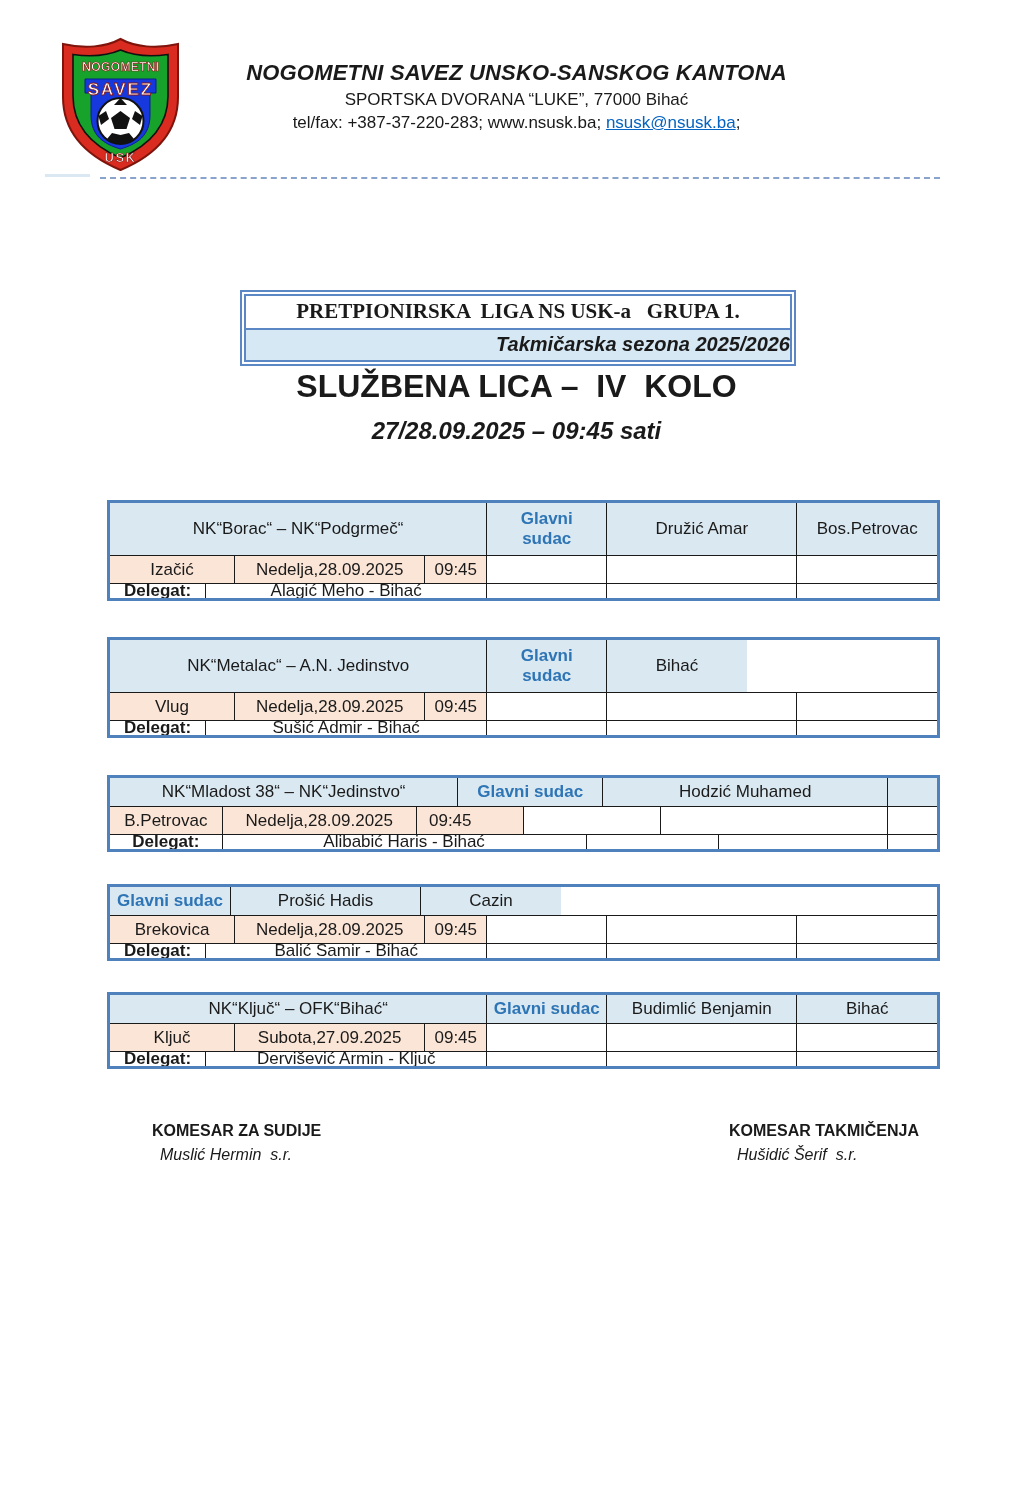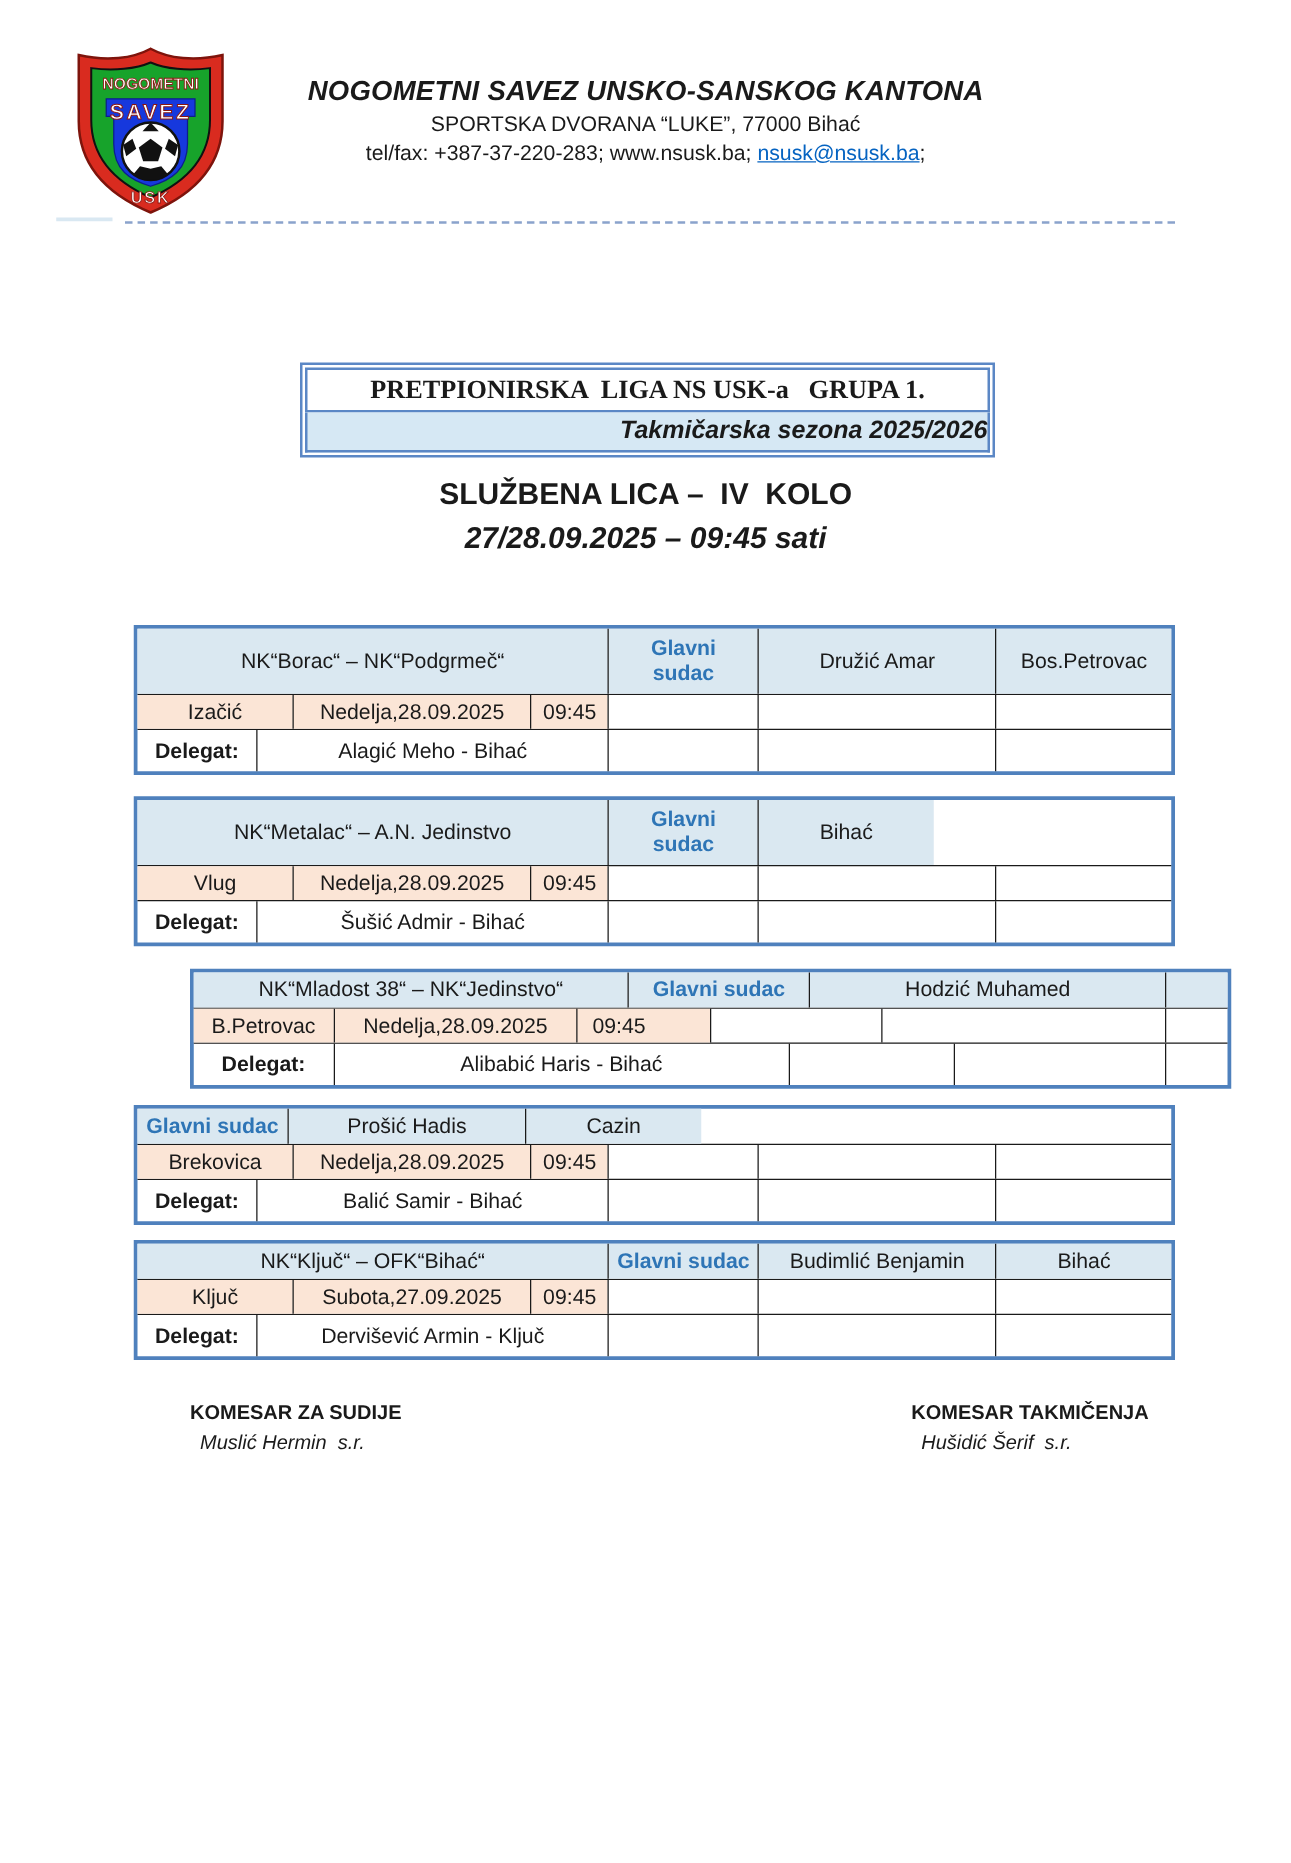--- a/index.html
+++ b/index.html
@@ -21,36 +21,36 @@
   .divider-faint { position:absolute; left:45px; width:45px; top:174px; height:3px; background:#d9e8f2; }
 
   
   .title-box { position:absolute; left:240px; top:290px; width:556px; border:2px solid #5B87C5; background:#fff; padding:2px; }
   .title-row1 { border:2px solid #5B87C5; background:#ffffff; text-align:center;
     font-family:"Liberation Serif", serif; font-weight:bold; font-size:21px; padding:3px 16px 4px; white-space:pre; }
   .title-row2 { border:2px solid #5B87C5; border-top:none; background:#D6E8F4; text-align:right;
     font-weight:bold; font-style:italic; font-size:20px; padding:3px 0 4px; }
 
   .subtitle { position:absolute; left:0; right:0; text-align:center; font-weight:bold; }
-  .subtitle-1 { top:382px; font-size:24px; white-space:pre; }
+  .subtitle-1 { top:368px; font-size:32px; white-space:pre; }
   .subtitle-2 { top:417px; font-size:24px; font-style:italic; }
 
   
   .rtable { position:absolute; left:107px; width:833px; border:3px solid #4F81BD; background:#fff; font-size:17px; }
   .trow { display:flex; width:100%; }
   .trow + .trow { border-top:1px solid #1a1a1a; }
   .tcell { display:flex; align-items:center; justify-content:center; text-align:center;
     overflow:hidden; white-space:nowrap; }
   .tcell + .tcell { border-left:1px solid #1a1a1a; }
   .hdr { background:#DAE8F1; }
   .peach { background:#FBE5D6; }
   .gs { color:#2E75B6; font-weight:bold; }
   .gs-wrap span { display:inline-block; width:58px; white-space:normal; line-height:1.2; text-align:center; }
   .delegat { font-weight:bold; }
-  .h52 { height:52px; } .h28 { height:28px; } .h25 { height:34px; }
+  .h52 { height:52px; } .h28 { height:28px; } .h25 { height:15px; }
 
   
   .sig { position:absolute; font-size:16px; }
   .sig-title { font-weight:bold; white-space:pre; }
   .sig-name { font-style:italic; margin-top:6px; margin-left:8px; white-space:pre; }
 </style>
 </head>
 <body>
 
 <div class="page">
@@ -131,21 +131,21 @@
     </div>
     <div class="trow h25">
       <div class="tcell delegat" style="width:11.5%">Delegat:</div>
       <div class="tcell" style="width:34%">Šušić Admir - Bihać</div>
       <div class="tcell" style="width:14.5%"></div>
       <div class="tcell" style="width:23%"></div>
       <div class="tcell" style="width:17%"></div>
     </div>
   </div>
 
-  <div class="rtable" style="top:775px;margin-left:45px;">
+  <div class="rtable" style="top:775px;">
     <div class="trow h28">
       <div class="tcell hdr" style="width:42%">NK“Mladost 38“ – NK“Jedinstvo“</div>
       <div class="tcell hdr gs" style="width:17.5%">Glavni sudac</div>
       <div class="tcell hdr" style="width:34.5%">Hodzić Muhamed</div>
       <div class="tcell hdr" style="width:6%"></div>
     </div>
     <div class="trow h28">
       <div class="tcell peach" style="width:13.5%">B.Petrovac</div>
       <div class="tcell peach" style="width:23.5%">Nedelja,28.09.2025</div>
       <div class="tcell peach" style="width:13%; justify-content:flex-start; padding-left:12px;">09:45</div>

